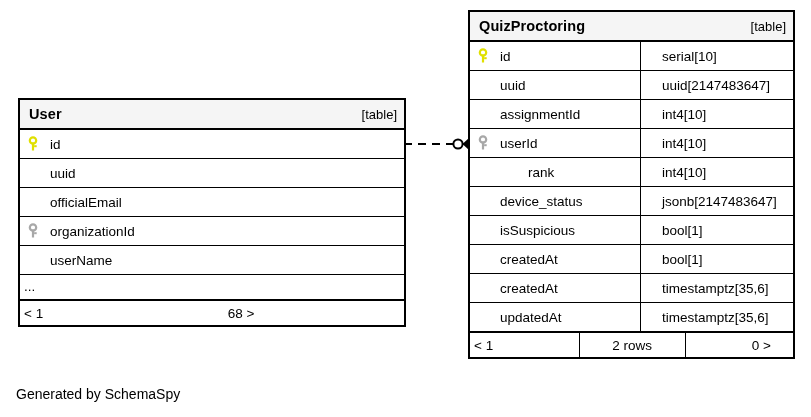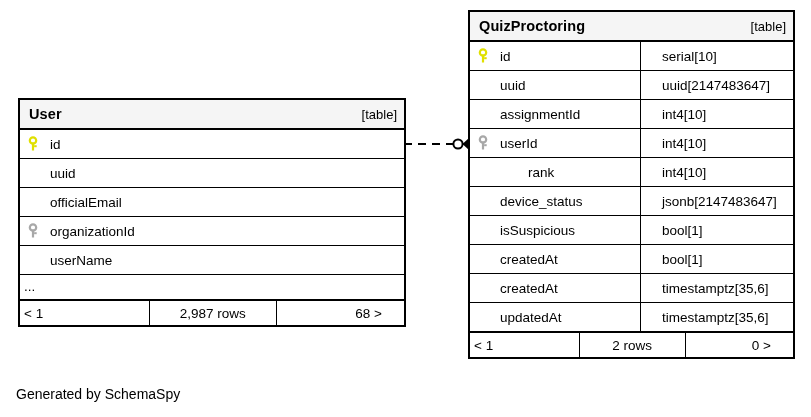--- a/index.html
+++ b/index.html
@@ -194,21 +194,20 @@
       <span class="col-label">userName</span>
     </div>
   </div>
 
   <div class="er-ellipsis">
     <span>...</span>
   </div>
 
   <div class="er-footer">
     <div class="foot-prev" style="width:33.6%;">&lt; 1</div>
-    <div class="foot-mid" style="width:33.2%;">2,987 rows</div>
     <div class="foot-next" style="width:33.2%;">68 &gt;</div>
   </div>
 </div>
 
 <div id="connector">
   <svg width="70" height="34" viewBox="0 0 70 34">
 
     <line x1="4" y1="16" x2="53" y2="16" stroke="#000000" stroke-width="2" stroke-dasharray="8,6"></line>
 
     <circle cx="58" cy="16" r="4.6" fill="#ffffff" stroke="#000000" stroke-width="2"></circle>

